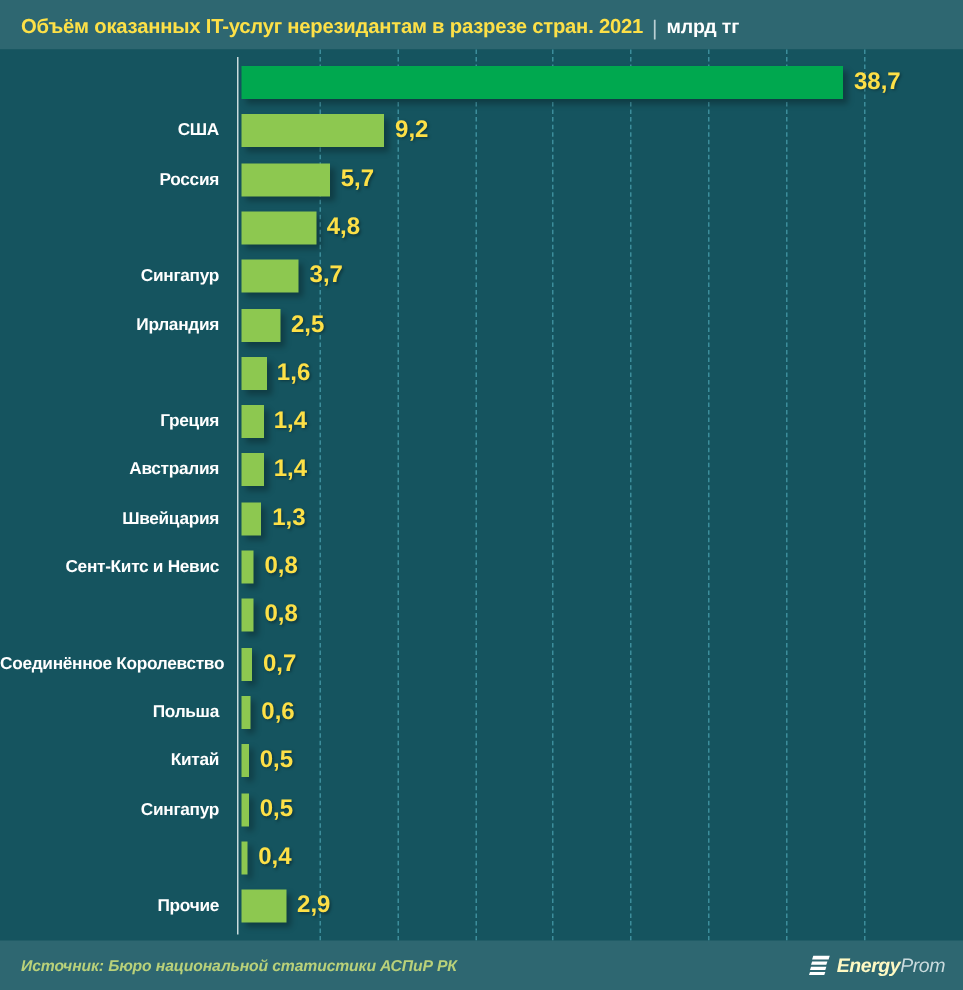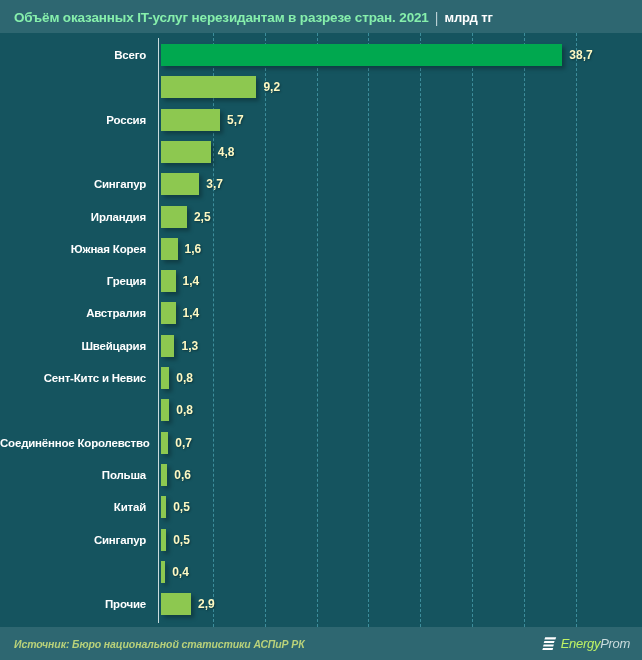--- a/index.html
+++ b/index.html
@@ -12,21 +12,21 @@
   }
 
   
   #header {
     position:absolute; left:0; top:0; width:642px; height:33px;
     background:#2e6771;
     display:flex; align-items:center;
   }
   #header-inner { padding-left:14px; display:flex; align-items:baseline; white-space:nowrap; }
   .title-main {
-    color:#86efac; font-size:13.5px; font-weight:bold; letter-spacing:-0.15px;
+    color:#fde047; font-size:13.5px; font-weight:bold; letter-spacing:-0.15px;
   }
   .title-sep {
     color:#b9cfd3; font-size:14px; font-weight:300; margin:0 6px; position:relative; top:1px;
   }
   .title-unit { color:#ffffff; font-size:13px; font-weight:bold; letter-spacing:-0.1px; }
 
   
   #chart {
     position:absolute; left:0; top:33px; width:642px; height:594px;
     background:#15545f;
@@ -49,39 +49,39 @@
     color:#ffffff; font-size:11.5px; font-weight:bold; letter-spacing:-0.2px;
     white-space:nowrap;
   }
   .bar-wrap { position:absolute; left:161px; display:flex; align-items:center; }
   .bar {
     height:22px; background:#8dc850;
     box-shadow: 3px 3px 4px rgba(0,0,0,0.28);
   }
   .bar.total { background:#00a84f; }
   .val {
-    margin-left:7px; color:#fef9c3; font-size:12px; font-weight:bold;
+    margin-left:7px; color:#fde047; font-size:16px; font-weight:bold;
     white-space:nowrap; text-shadow:1px 1px 2px rgba(0,0,0,0.35);
   }
 
   
   #footer {
     position:absolute; left:0; top:627px; width:642px; height:33px;
     background:#2e6771;
     display:flex; align-items:center; justify-content:space-between;
     padding:0 12px 0 14px;
   }
   #source-text {
     color:#b9d17a; font-size:10.5px; font-style:italic; font-weight:bold;
     letter-spacing:-0.1px;
   }
   #logo { display:flex; align-items:center; gap:4px; }
   #logo-mark { display:block; }
   #logo-text { font-size:13px; letter-spacing:-0.3px; white-space:nowrap; }
-  #logo-text .b { color:#bef264; font-weight:normal; font-style:italic; }
+  #logo-text .b { color:#fef9c3; font-weight:bold; font-style:italic; }
   #logo-text .l { color:#c9dbdd; font-weight:normal; font-style:italic; }
 </style>
 </head>
 <body>
 
 <div id="header">
   <div id="header-inner">
     <span class="title-main">Объём оказанных IT-услуг нерезидантам в разрезе стран. 2021</span>
     <span class="title-sep">|</span>
     <span class="title-unit">млрд тг</span>
@@ -95,27 +95,27 @@
       <div class="gridline" style="left: 316.55px;"></div>
       <div class="gridline" style="left: 368.4px;"></div>
       <div class="gridline" style="left: 420.25px;"></div>
       <div class="gridline" style="left: 472.1px;"></div>
       <div class="gridline" style="left: 523.95px;"></div>
       <div class="gridline" style="left: 575.8px;"></div>
     </div>
   <div id="axis"></div>
   <div id="rows">
       <div class="row" style="top: 10px; height: 24px;">
-        <div class="cat-label" style="left: 0px; width: 146px;">Всего</div>
         <div class="bar-wrap">
           <div class="bar total" style="width: 401.319px;"></div>
           <span class="val">38,7</span>
         </div>
       </div>
       <div class="row" style="top: 42.3px; height: 24px;">
+        <div class="cat-label" style="left: 0px; width: 146px;">США</div>
         <div class="bar-wrap">
           <div class="bar" style="width: 95.404px;"></div>
           <span class="val">9,2</span>
         </div>
       </div>
       <div class="row" style="top: 74.6px; height: 24px;">
         <div class="cat-label" style="left: 0px; width: 146px;">Россия</div>
         <div class="bar-wrap">
           <div class="bar" style="width: 59.109px;"></div>
           <span class="val">5,7</span>
@@ -136,21 +136,20 @@
         </div>
       </div>
       <div class="row" style="top: 171.5px; height: 24px;">
         <div class="cat-label" style="left: 0px; width: 146px;">Ирландия</div>
         <div class="bar-wrap">
           <div class="bar" style="width: 25.925px;"></div>
           <span class="val">2,5</span>
         </div>
       </div>
       <div class="row" style="top: 203.8px; height: 24px;">
-        <div class="cat-label" style="left: 0px; width: 146px;">Южная Корея</div>
         <div class="bar-wrap">
           <div class="bar" style="width: 16.592px;"></div>
           <span class="val">1,6</span>
         </div>
       </div>
       <div class="row" style="top: 236.1px; height: 24px;">
         <div class="cat-label" style="left: 0px; width: 146px;">Греция</div>
         <div class="bar-wrap">
           <div class="bar" style="width: 14.518px;"></div>
           <span class="val">1,4</span>

